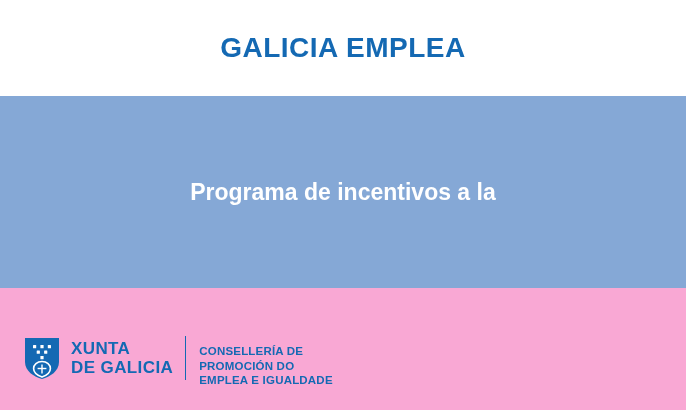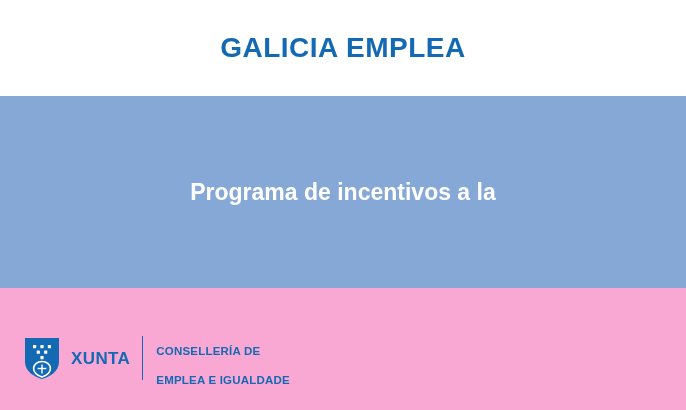--- a/index.html
+++ b/index.html
@@ -132,23 +132,24 @@
             <rect x="22.1" y="14.5" width="3.2" height="3.2" rx="0.5"></rect>
             <rect x="18.4" y="20" width="3.2" height="3.2" rx="0.5"></rect>
             <path d="M20 25.5 c-5 0 -8.4 3.2 -8.4 7 c0 4 3.6 6.8 8.4 8.6 c4.8 -1.8 8.4 -4.6 8.4 -8.6 c0 -3.8 -3.4 -7 -8.4 -7 z" fill="none" stroke="#ffffff" stroke-width="1.6"></path>
             <path d="M20 28.5 v9" stroke="#ffffff" stroke-width="1.4"></path>
             <path d="M15.6 32.5 h8.8" stroke="#ffffff" stroke-width="1.4"></path>
           </g>
         </svg>
       </span>
       <span class="xunta-name">
         <span>XUNTA</span><br>
+        <span>DE GALICIA</span>
       </span>
       <span class="xunta-sep"></span>
       <span class="conselleria">
         <span>CONSELLERÍA DE</span><br>
-        <br>
+        <span>PROMOCIÓN DO</span><br>
         <span>EMPLEA E IGUALDADE</span>
       </span>
     </div>
 
   </div>
 </div>
 
 </body></html>

